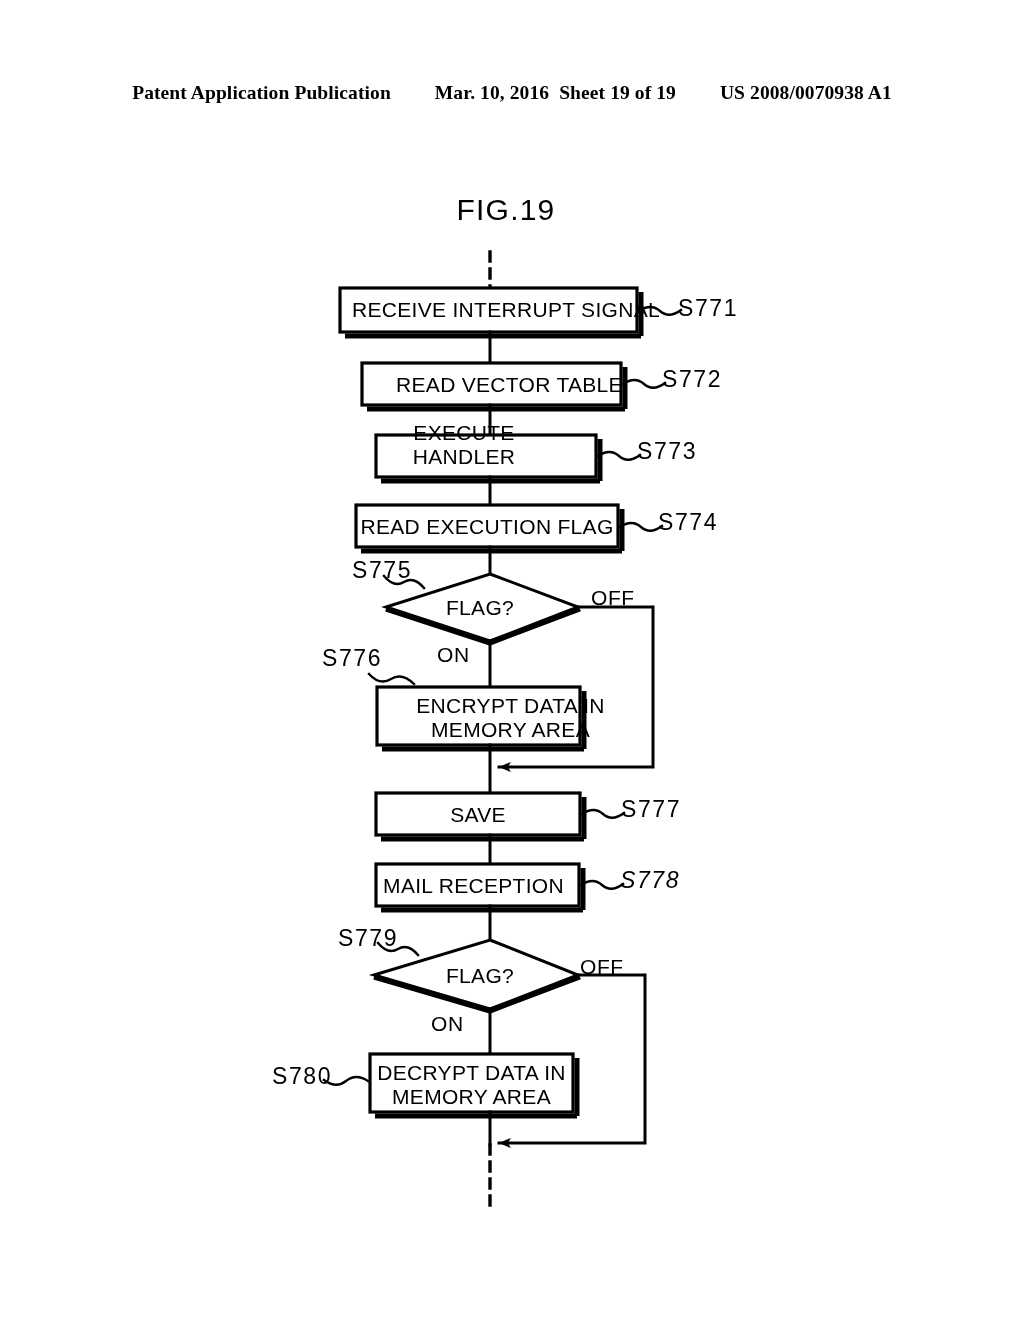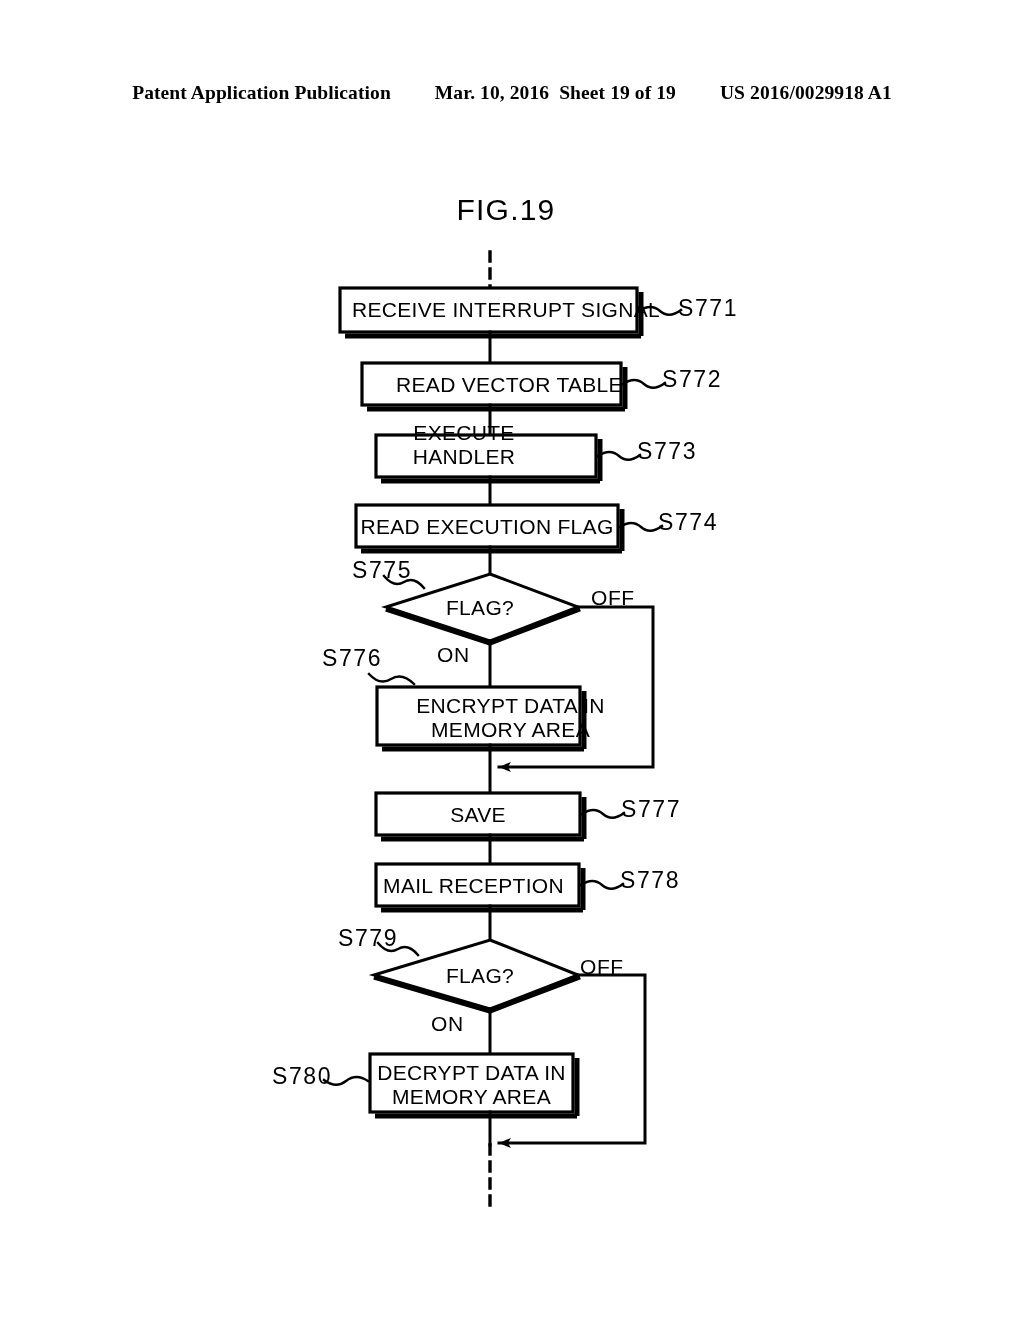--- a/index.html
+++ b/index.html
@@ -92,21 +92,21 @@
     white-space: nowrap;
   }
 </style>
 </head>
 <body>
 
 <div id="patent-header">
   <span class="hdr-pub">Patent Application Publication</span>
   <span class="hdr-date">Mar. 10, 2016</span>
   <span class="hdr-sheet">Sheet 19 of 19</span>
-  <span class="hdr-num">US 2016/0029918 A1</span>
+  <span class="hdr-num">US 2008/0070938 A1</span>
 </div>
 
 <div id="fig-title">
   <span>FIG.19</span>
 </div>
 
 <div id="flowchart">
 
   <svg id="flow-svg" width="1024" height="1320" viewBox="0 0 1024 1320">
     <defs>
@@ -204,21 +204,21 @@
   <div class="node-label" style="left:370px; top:1061px; width:203px;">DECRYPT DATA IN
 MEMORY AREA</div>
 
   <div class="step-tag" style="left:678px; top:295px;">S771</div>
   <div class="step-tag" style="left:662px; top:366px;">S772</div>
   <div class="step-tag" style="left:637px; top:438px;">S773</div>
   <div class="step-tag" style="left:658px; top:509px;">S774</div>
   <div class="step-tag" style="left:352px; top:557px;">S775</div>
   <div class="step-tag" style="left:322px; top:645px;">S776</div>
   <div class="step-tag" style="left:621px; top:796px;">S777</div>
-  <div class="step-tag" style="left:620px; top:867px;">S778</div>
+  <div class="step-tag" style="left:620px; top:867px;font-style:italic;">S778</div>
   <div class="step-tag" style="left:338px; top:925px;">S779</div>
   <div class="step-tag" style="left:272px; top:1063px;">S780</div>
 
   <div class="branch-label" style="left:437px; top:643px;">ON</div>
   <div class="branch-label" style="left:591px; top:586px;">OFF</div>
   <div class="branch-label" style="left:431px; top:1012px;">ON</div>
   <div class="branch-label" style="left:580px; top:955px;">OFF</div>
 
 </div>
 

